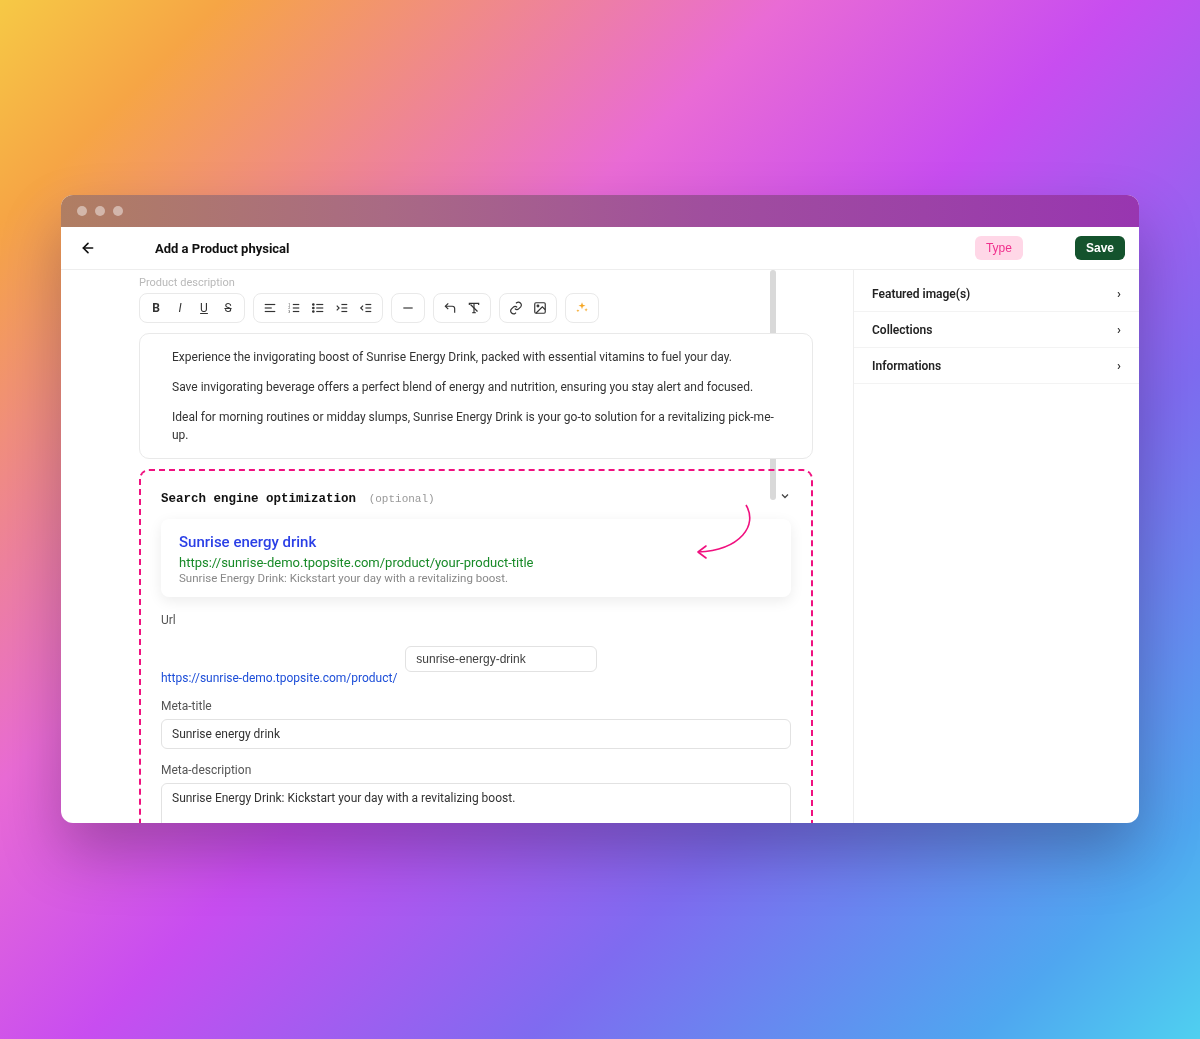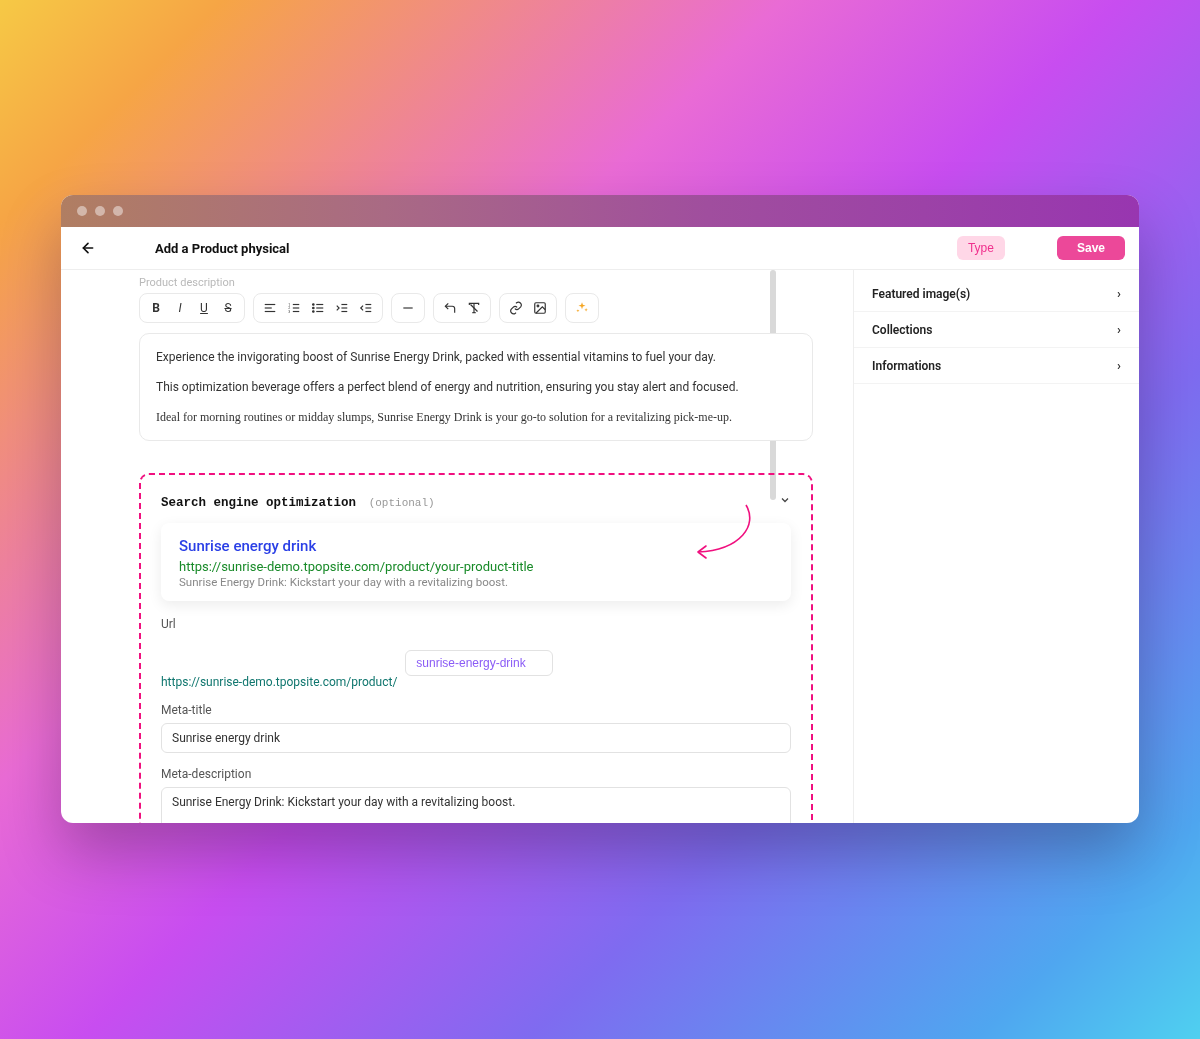--- a/index.html
+++ b/index.html
@@ -63,25 +63,25 @@
     color: #f0308d;
     border: none;
     border-radius: 6px;
     padding: 5px 11px;
     font-size: 12px;
     font-weight: 400;
     cursor: pointer;
     margin-right: 6px;
   }
   .btn-save {
-    background: #ec4899;
+    background: #14532d;
     color: #fff;
     border: none;
     border-radius: 6px;
-    padding: 5px 20px;
+    padding: 5px 11px;
     font-size: 12px;
     font-weight: 600;
     cursor: pointer;
   }
   .body {
     flex: 1;
     display: flex;
     overflow: hidden;
     position: relative;
   }
@@ -134,29 +134,29 @@
     display: flex; align-items: center; justify-content: center;
     cursor: pointer;
     color: #333;
     font-size: 12px;
   }
   .tb-btn svg { width: 14px; height: 14px; display:block; }
   .tb-group.ai .tb-btn { color: #f5a623; }
   .editor-box {
     border: 1px solid #e9e9e9;
     border-radius: 10px;
-    padding: 14px 16px;
+    padding: 14px 32px;
     font-size: 12px;
     color: #333;
     line-height: 1.5;
     background: #fff;
-    margin-bottom: 32px;
+    margin-bottom: 10px;
   }
   .editor-box p { margin-bottom: 12px; }
-  .editor-box p:last-child { margin-bottom: 0; font-family: Liberation Serif, serif; }
+  .editor-box p:last-child { margin-bottom: 0; }
   
   .seo-card {
     border: 2px dashed #f0107f;
     border-radius: 10px;
     padding: 18px 20px 24px;
     position: relative;
   }
   .seo-header {
     display: flex;
     align-items: center;
@@ -208,30 +208,30 @@
     margin-bottom: 6px;
   }
   .url-row {
     display: flex;
     align-items: center;
     gap: 8px;
     margin-bottom: 14px;
   }
   .url-prefix {
     font-size: 12px;
-    color: #0f766e;
+    color: #1d4ed8;
     margin-top: 38px;
   }
   .slug-input {
     border: 1px solid #e2e2e2;
     border-radius: 6px;
     padding: 5px 10px;
     font-size: 12px;
-    color: #8b5cf6;
-    width: 148px;
+    color: #404040;
+    width: 192px;
   }
   .text-input {
     width: 100%;
     border: 1px solid #e2e2e2;
     border-radius: 6px;
     padding: 7px 10px;
     font-size: 12px;
     color: #333;
     margin-bottom: 14px;
     font-family: inherit;
@@ -390,21 +390,21 @@
           <div class="tb-btn">
             <svg viewBox="0 0 24 24" fill="#f5a623">
                 <path d="M12 2l1.5 4.5L18 8l-4.5 1.5L12 14l-1.5-4.5L6 8l4.5-1.5L12 2zm7 10l.9 2.7L22 15l-2.1.7L19 18l-.9-2.3L16 15l2.1-.3L19 12zM5 14l.7 2 2 .7-2 .7L5 19l-.7-1.6-2-.7 2-.7L5 14z"></path>
               </svg>
           </div>
         </div>
       </div>
 
       <div class="editor-box">
         <p>Experience the invigorating boost of Sunrise Energy Drink, packed with essential vitamins to fuel your day.</p>
-        <p>This optimization beverage offers a perfect blend of energy and nutrition, ensuring you stay alert and focused.</p>
+        <p>Save invigorating beverage offers a perfect blend of energy and nutrition, ensuring you stay alert and focused.</p>
         <p>Ideal for morning routines or midday slumps, Sunrise Energy Drink is your go-to solution for a revitalizing pick-me-up.</p>
       </div>
 
       <div class="seo-card">
         <div class="seo-header">
           <div>
             <span class="seo-title">Search engine optimization</span>
             <span class="seo-opt">(optional)</span>
           </div>
           <div class="seo-chev">

